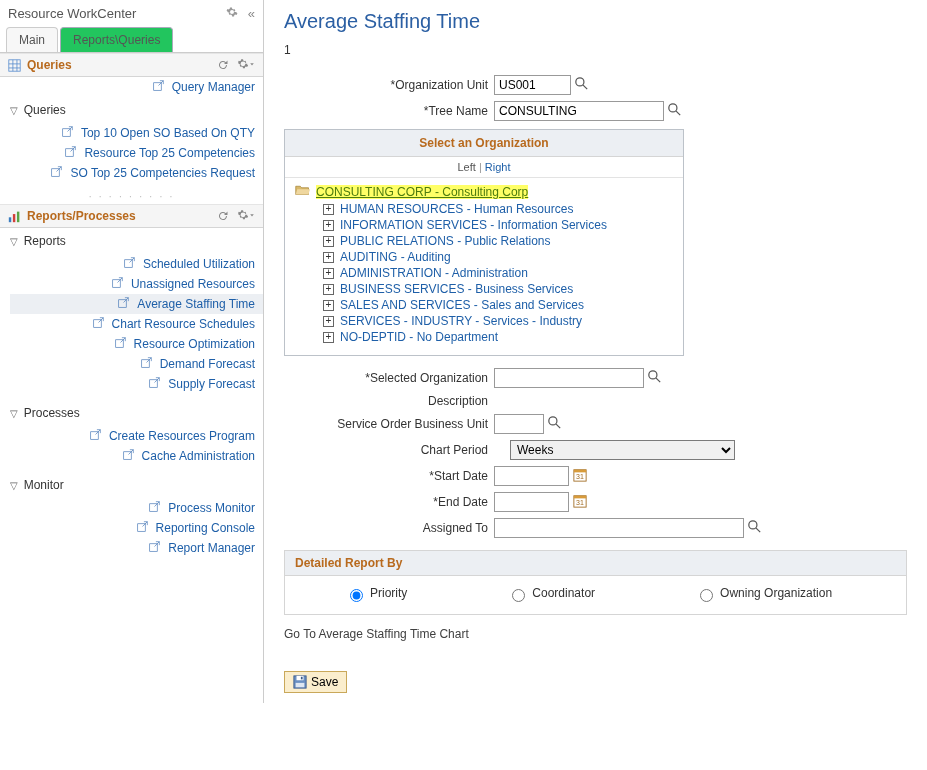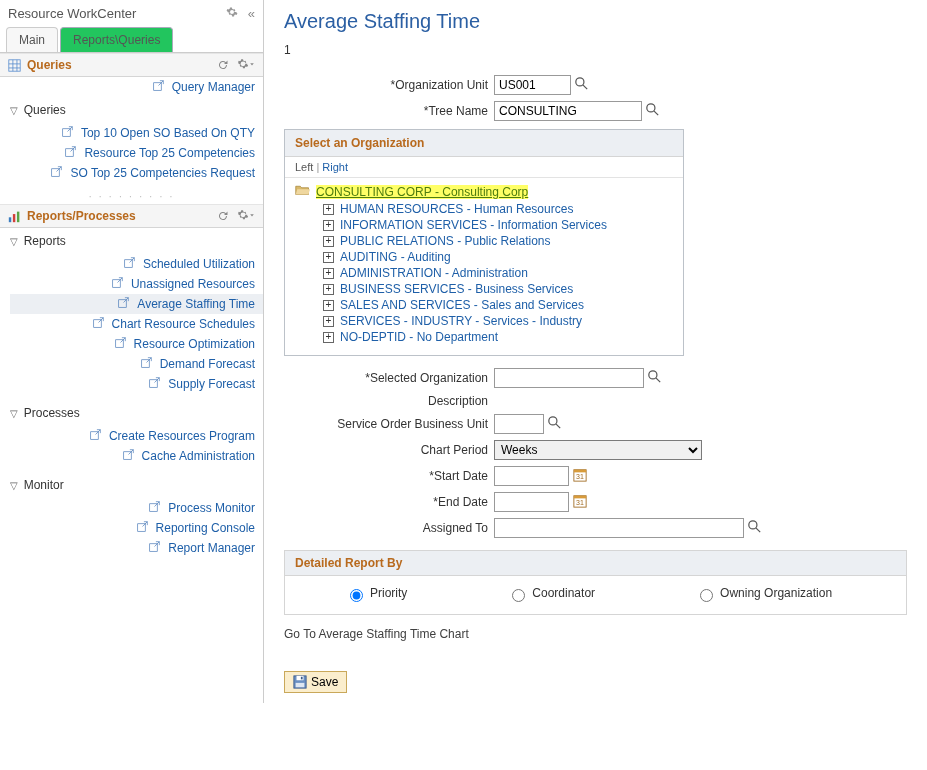--- a/index.html
+++ b/index.html
@@ -106,20 +106,21 @@
   background: #fff;
   height: 20px;
   padding: 1px 4px;
   font-size: 12px;
 }
 .lookup { margin-left: 4px; color: #555; cursor: pointer; }
 .org-box {
   border: 1px solid #bcc2c9;
   margin: 8px 0 12px 0;
   width: 400px;
+  text-align: center;
 }
 .org-box-header {
   background: #eceff3;
   color: #b86a1e;
   font-weight: bold;
   padding: 6px 10px;
   border-bottom: 1px solid #d5d5d5;
 }
 .org-tabs {
   padding: 4px 10px;
@@ -137,21 +138,21 @@
 .tree-child { display: flex; align-items: center; gap: 6px; padding: 1px 0; }
 .tree-child .expand {
   border: 1px solid #666; width: 11px; height: 11px;
   display: inline-flex; align-items: center; justify-content: center;
   font-size: 10px; line-height: 10px; cursor: pointer;
   background: #fff; color: #333;
 }
 .tree-child a { color: #1e5fa8; text-decoration: none; cursor: pointer; }
 .select-box {
   border: 1px solid #7a7a7a; height: 20px; font-size: 12px;
-  padding: 0 2px; width: 208px; background: #f0f0f0;
+  padding: 0 2px; width: 225px; background: #f0f0f0; margin-left: 16px;
 }
 .cal-icon { margin-left: 4px; cursor: pointer; }
 .detail-box {
   border: 1px solid #d5d5d5;
   margin-top: 12px;
 }
 .detail-box-header {
   background: #eceff3;
   color: #b86a1e;
   font-weight: bold;
@@ -409,21 +410,21 @@
       <span class="lookup">
         <svg width="13" height="13" viewBox="0 0 16 16">
             <circle cx="6" cy="6" r="5" fill="none" stroke="#555" stroke-width="1.5"></circle>
             <line x1="10" y1="10" x2="15" y2="15" stroke="#555" stroke-width="1.5"></line>
           </svg>
       </span>
     </div>
 
     <div class="form-row">
       <div class="form-label">*Tree Name</div>
-      <input class="form-input" style="width: 148px;" value="CONSULTING">
+      <input class="form-input" style="width: 170px;" value="CONSULTING">
       <span class="lookup">
         <svg width="13" height="13" viewBox="0 0 16 16">
             <circle cx="6" cy="6" r="5" fill="none" stroke="#555" stroke-width="1.5"></circle>
             <line x1="10" y1="10" x2="15" y2="15" stroke="#555" stroke-width="1.5"></line>
           </svg>
       </span>
     </div>
 
     <div class="org-box">
       <div class="org-box-header">Select an Organization</div>

